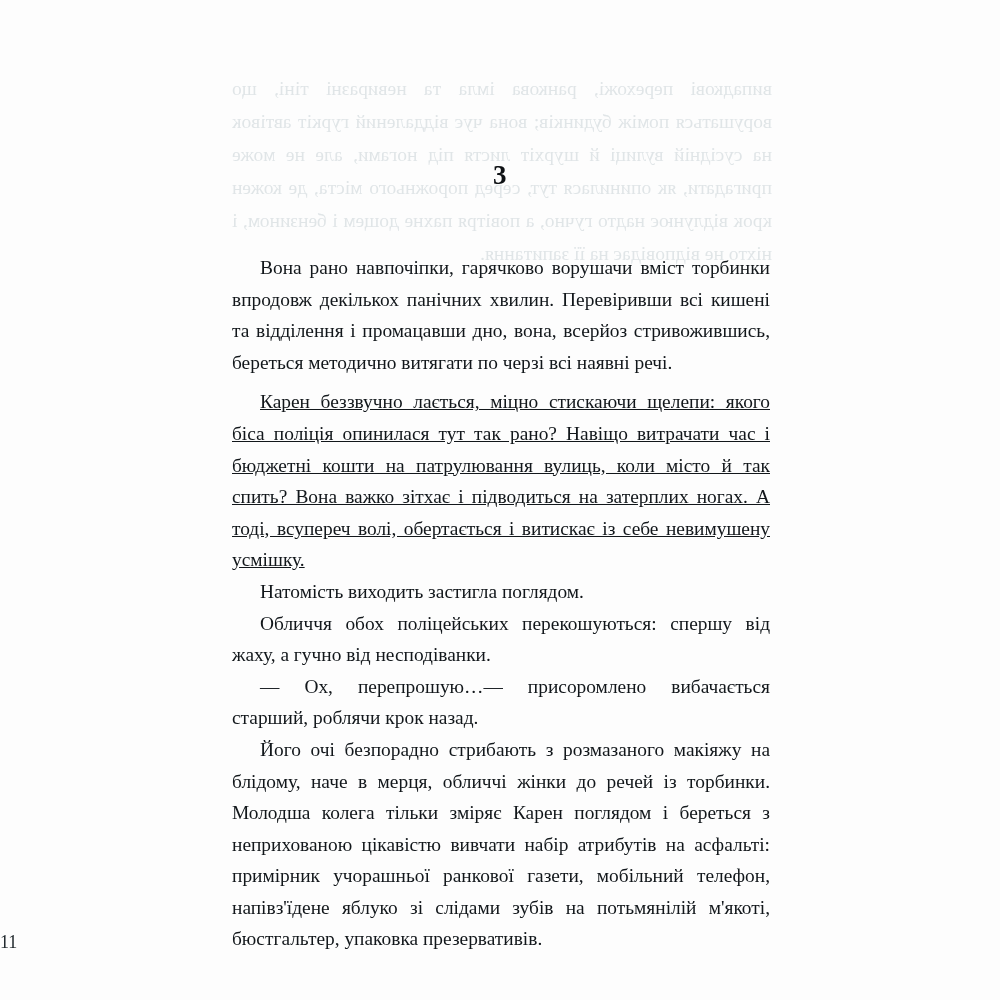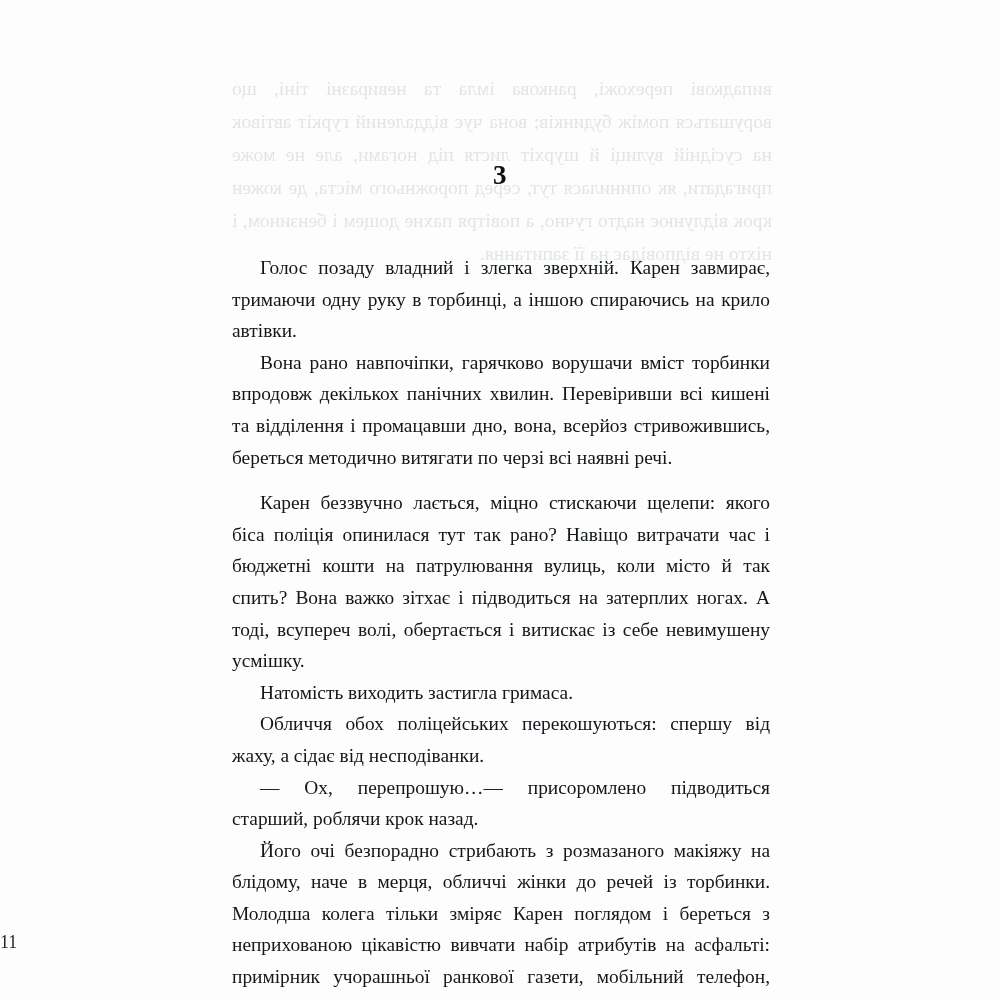--- a/index.html
+++ b/index.html
@@ -67,21 +67,22 @@
   }
 
   .text-block p {
     margin: 0;
     text-indent: 28px;
   }
   .text-block p.dash {
     text-indent: 28px;
   }
   .text-block p.gap {
-    margin-top: 14px;
+    margin-top: 8px;
+    text-decoration: underline;
   }
 
   .folio {
     position: absolute;
     left: 0;
     top: 932px;
     width: 1000px;
     font-size: 18px;
     color: #222a2e;
   }
@@ -89,24 +90,23 @@
 </head>
 <body>
 
 <div class="page">
 
   <div class="bleed">випадкові перехожі, ранкова імла та невиразні тіні, що ворушаться поміж будинків; вона чує віддалений гуркіт автівок на сусідній вулиці й шурхіт листя під ногами, але не може пригадати, як опинилася тут, серед порожнього міста, де кожен крок відлунює надто гучно, а повітря пахне дощем і бензином, і ніхто не відповідає на її запитання.</div>
 
   <div class="chapter-number">3</div>
 
   <div class="text-block">
-    <p>Голос позаду владний і злегка зверхній. Карен завмирає, тримаючи одну руку в торбинці, а іншою спираючись на крило автівки.</p>
     <p>Вона рано навпочіпки, гарячково ворушачи вміст торбинки впродовж декількох панічних хвилин. Перевіривши всі кишені та відділення і промацавши дно, вона, всерйоз стривожившись, береться методично витягати по черзі всі наявні речі.</p>
     <p class="gap">Карен беззвучно лається, міцно стискаючи щелепи: якого біса поліція опинилася тут так рано? Навіщо витрачати час і бюджетні кошти на патрулювання вулиць, коли місто й так спить? Вона важко зітхає і підводиться на затерплих ногах. А тоді, всупереч волі, обертається і витискає із себе невимушену усмішку.</p>
-    <p>Натомість виходить застигла гримаса.</p>
-    <p>Обличчя обох поліцейських перекошуються: спершу від жаху, а сідає від несподіванки.</p>
-    <p class="dash">— Ох, перепрошую…— присоромлено підводиться старший, роблячи крок назад.</p>
+    <p>Натомість виходить застигла поглядом.</p>
+    <p>Обличчя обох поліцейських перекошуються: спершу від жаху, а гучно від несподіванки.</p>
+    <p class="dash">— Ох, перепрошую…— присоромлено вибачається старший, роблячи крок назад.</p>
     <p>Його очі безпорадно стрибають з розмазаного макіяжу на блідому, наче в мерця, обличчі жінки до речей із торбинки. Молодша колега тільки зміряє Карен поглядом і береться з неприхованою цікавістю вивчати набір атрибутів на асфальті: примірник учорашньої ранкової газети, мобільний телефон, напівз'їдене яблуко зі слідами зубів на потьмянілій м'якоті, бюстгальтер, упаковка презервативів.</p>
   </div>
 
   <div class="folio">11</div>
 
 </div>
 
 </body></html>

